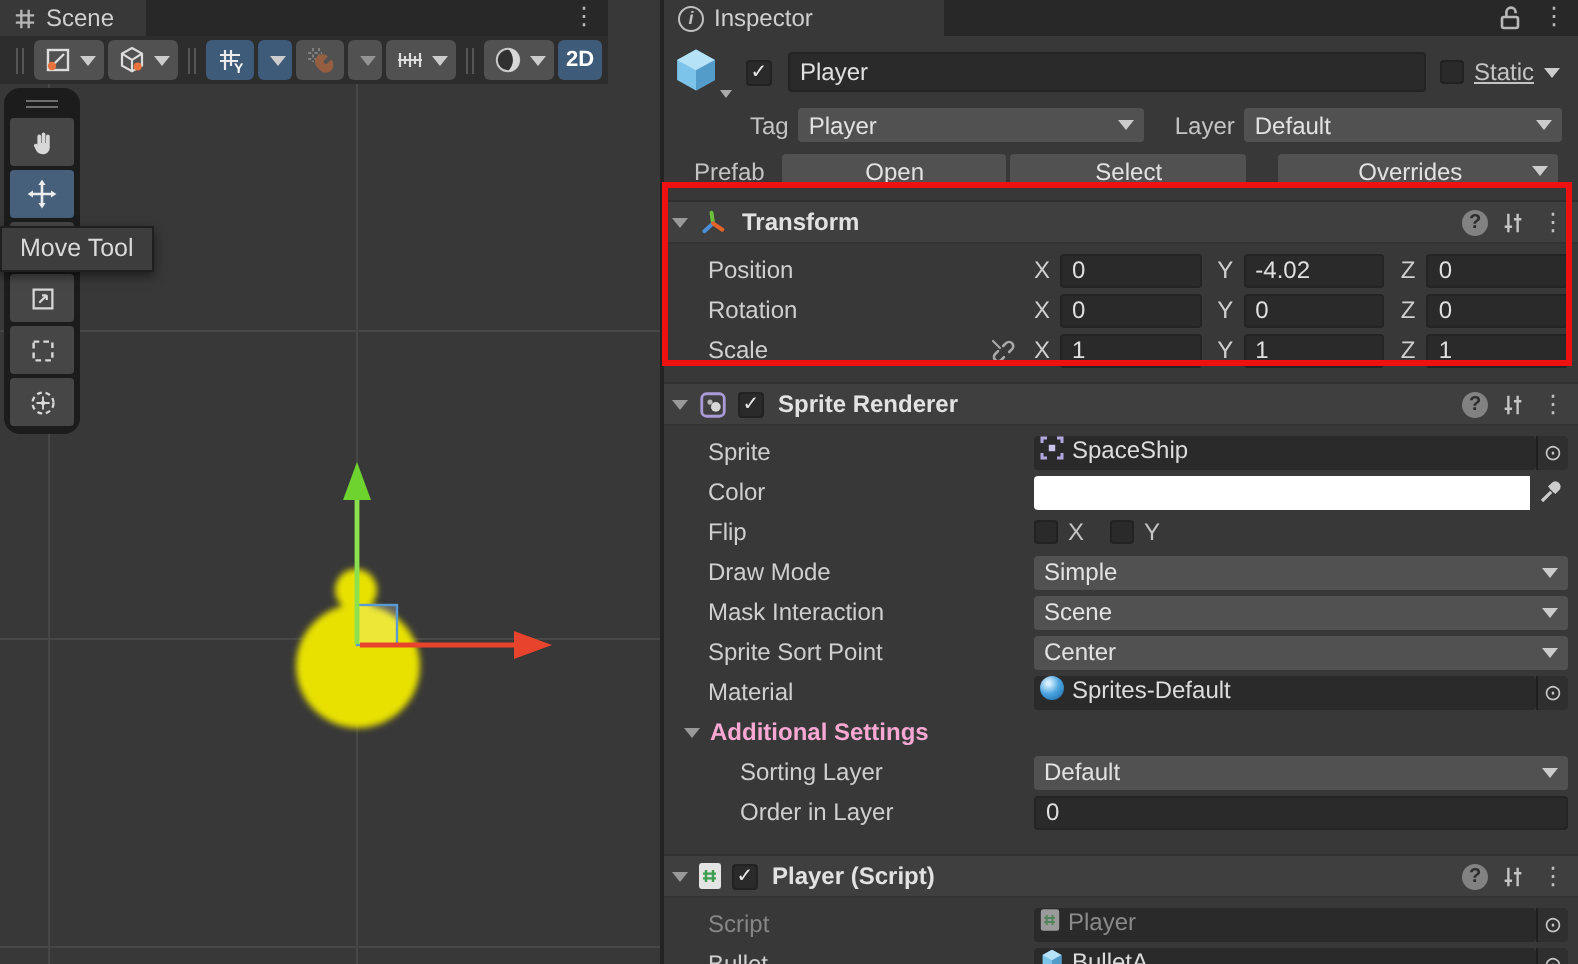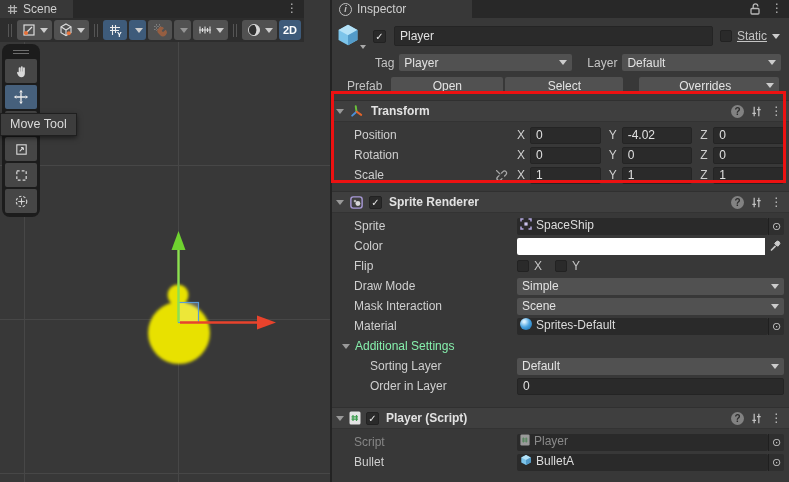--- a/index.html
+++ b/index.html
@@ -61,21 +61,21 @@
   .comp-title { font-weight:bold; color:#e2e2e2; flex:1; margin-left:2px; }
   .hicon { width:15px; height:15px; display:flex; align-items:center; justify-content:center; cursor:pointer; }
   .help-badge { width:13px; height:13px; border-radius:50%; background:#828282; color:#2c2c2c; font-size:10px; font-weight:bold; display:flex; align-items:center; justify-content:center; }
   .kebab { color:#c0c0c0; font-size:12px; }
 
   .crows { padding:3px 0 6px 0; }
   .crow { height:20px; display:flex; align-items:center; padding:0 4px 0 22px; }
   .crow.indent { padding-left:38px; }
   .clabel { width:163px; flex:0 0 auto; color:#cfcfcf; display:flex; align-items:center; }
   .crow.indent .clabel { width:147px; }
-  .clabel.bold { font-weight:normal; color:#86efac; }
+  .clabel.bold { font-weight:bold; color:#f9a8d4; }
   .clabel.dim, .dimtxt { color:#868686; }
   .cfield { flex:1; display:flex; align-items:center; min-width:0; margin-right:1px; }
   .vec3 { flex:1; display:flex; gap:0; }
   .vgroup { flex:1; display:flex; align-items:center; margin-right:8px; }
   .vgroup:last-child { margin-right:0; }
   .axis { width:9px; margin-right:4px; color:#cfcfcf; flex:0 0 auto; }
   .vgroup input.txt { height:17px; }
   .linkico { margin-left:auto; margin-right:9px; }
 
   .objfield { flex:1; height:17px; background:#2a2a2a; border-radius:2px; display:flex; align-items:flex-start; padding-left:3px; gap:4px; min-width:0; }
@@ -483,20 +483,29 @@
           <div class="crow">
             <span class="clabel">Mask Interaction</span>
             <div class="cfield">
                 <div class="drop" style="flex:1;">
                   <span class="dtext">Scene</span>
                   <span class="arr"></span>
                 </div>
               </div>
           </div>
           <div class="crow">
+            <span class="clabel">Sprite Sort Point</span>
+            <div class="cfield">
+                <div class="drop" style="flex:1;">
+                  <span class="dtext">Center</span>
+                  <span class="arr"></span>
+                </div>
+              </div>
+          </div>
+          <div class="crow">
             <span class="clabel">Material</span>
             <div class="cfield">
               <div class="objfield">
                 <span class="sphere"></span>
                 <span class="otext">Sprites-Default</span>
               </div>
               <span class="picker">⊙</span>
             </div>
           </div>
           <div class="crow addset">

